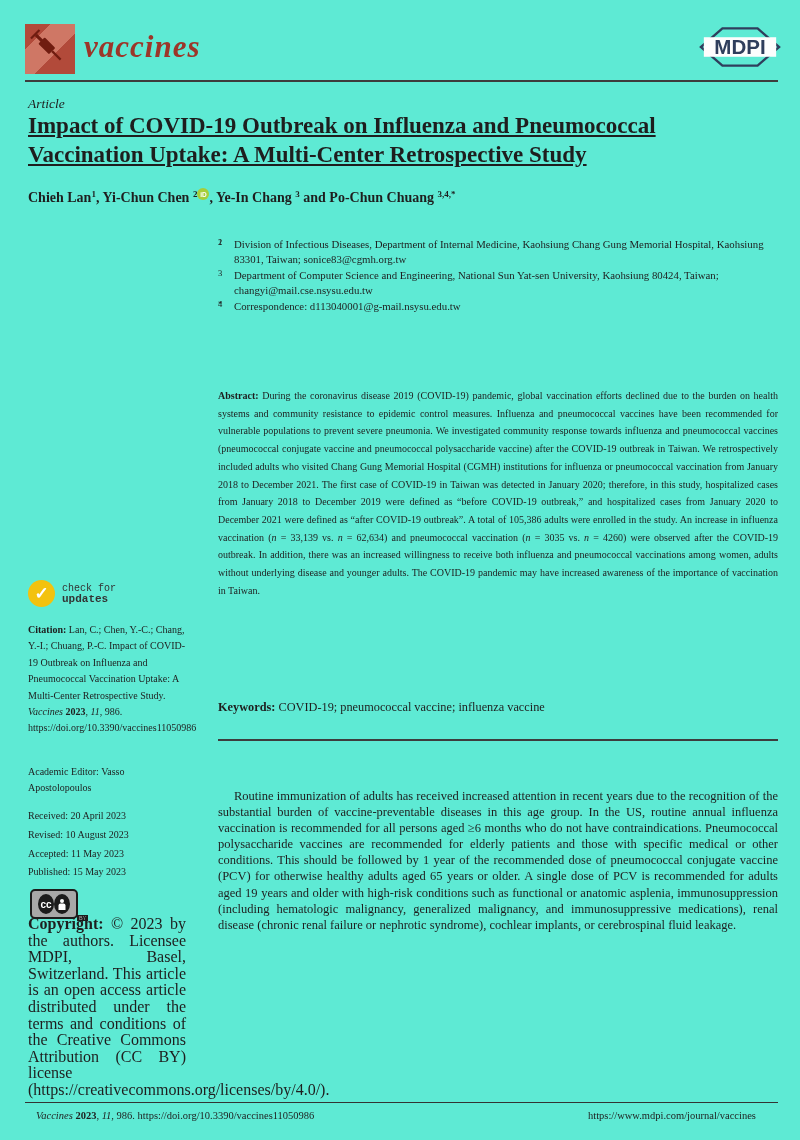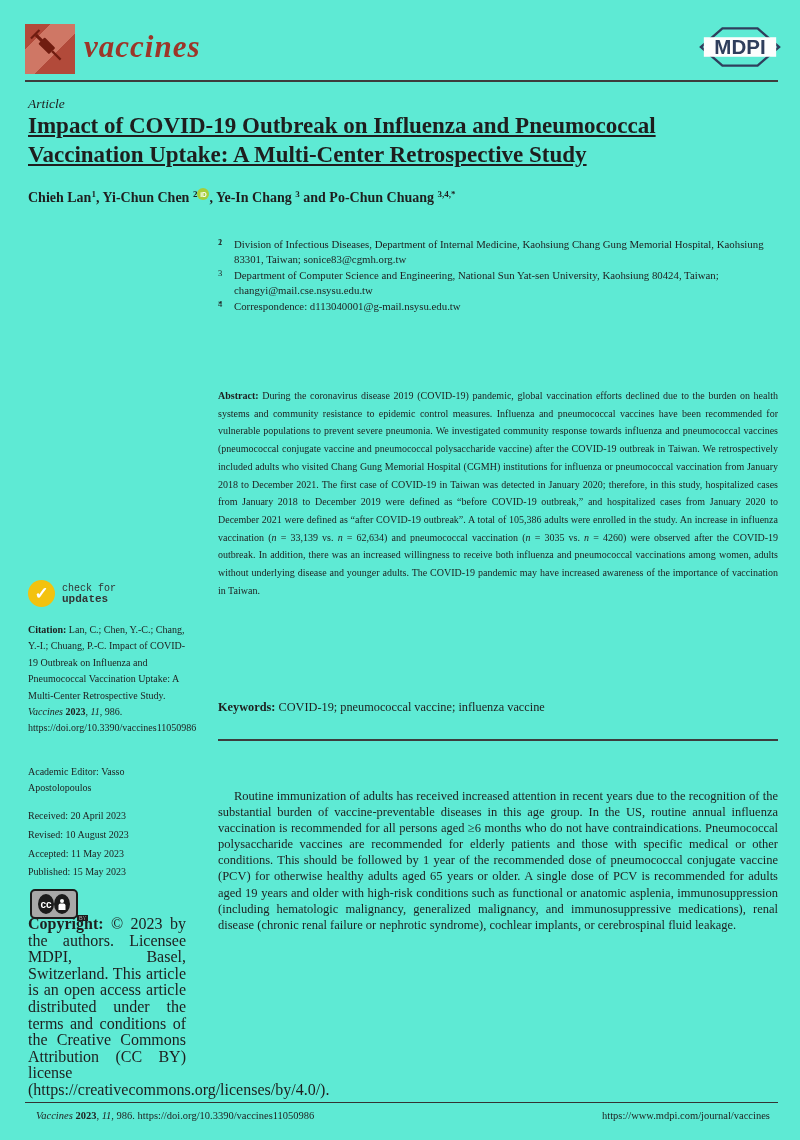--- a/index.html
+++ b/index.html
@@ -59,21 +59,21 @@
   .cc-circle{width:20px;height:20px;border-radius:50%;background:#1c1c1c;color:#fff;
     display:flex;align-items:center;justify-content:center;
     font-size:10px;font-weight:bold;font-family:"Liberation Sans",sans-serif;}
   .cc-by-label{position:absolute;left:45px;top:24px;background:#1c1c1c;color:#aaa;
     font-size:5.5px;font-family:"Liberation Sans",sans-serif;padding:0 2px;line-height:6px;}
   .copyright{top:916px;font-size:16px;line-height:16.6px;}
 
   
   .footer-hr{left:25px;top:1102px;width:753px;height:1.3px;background:#333;}
   .footer-left{left:25px;top:1110px;font-size:10.5px;margin-left:11px;}
-  .footer-right{left:588px;top:1110px;font-size:10.5px;margin-left:14px;}
+  .footer-right{left:588px;top:1110px;font-size:10.5px;}
 </style>
 </head>
 <body>
 
 <div class="page">
 
   <div class="abs logo-box">
     <span>
       <svg width="50" height="50" viewBox="0 0 50 50">
         <g transform="rotate(45 25 25)" fill="#701c10">

